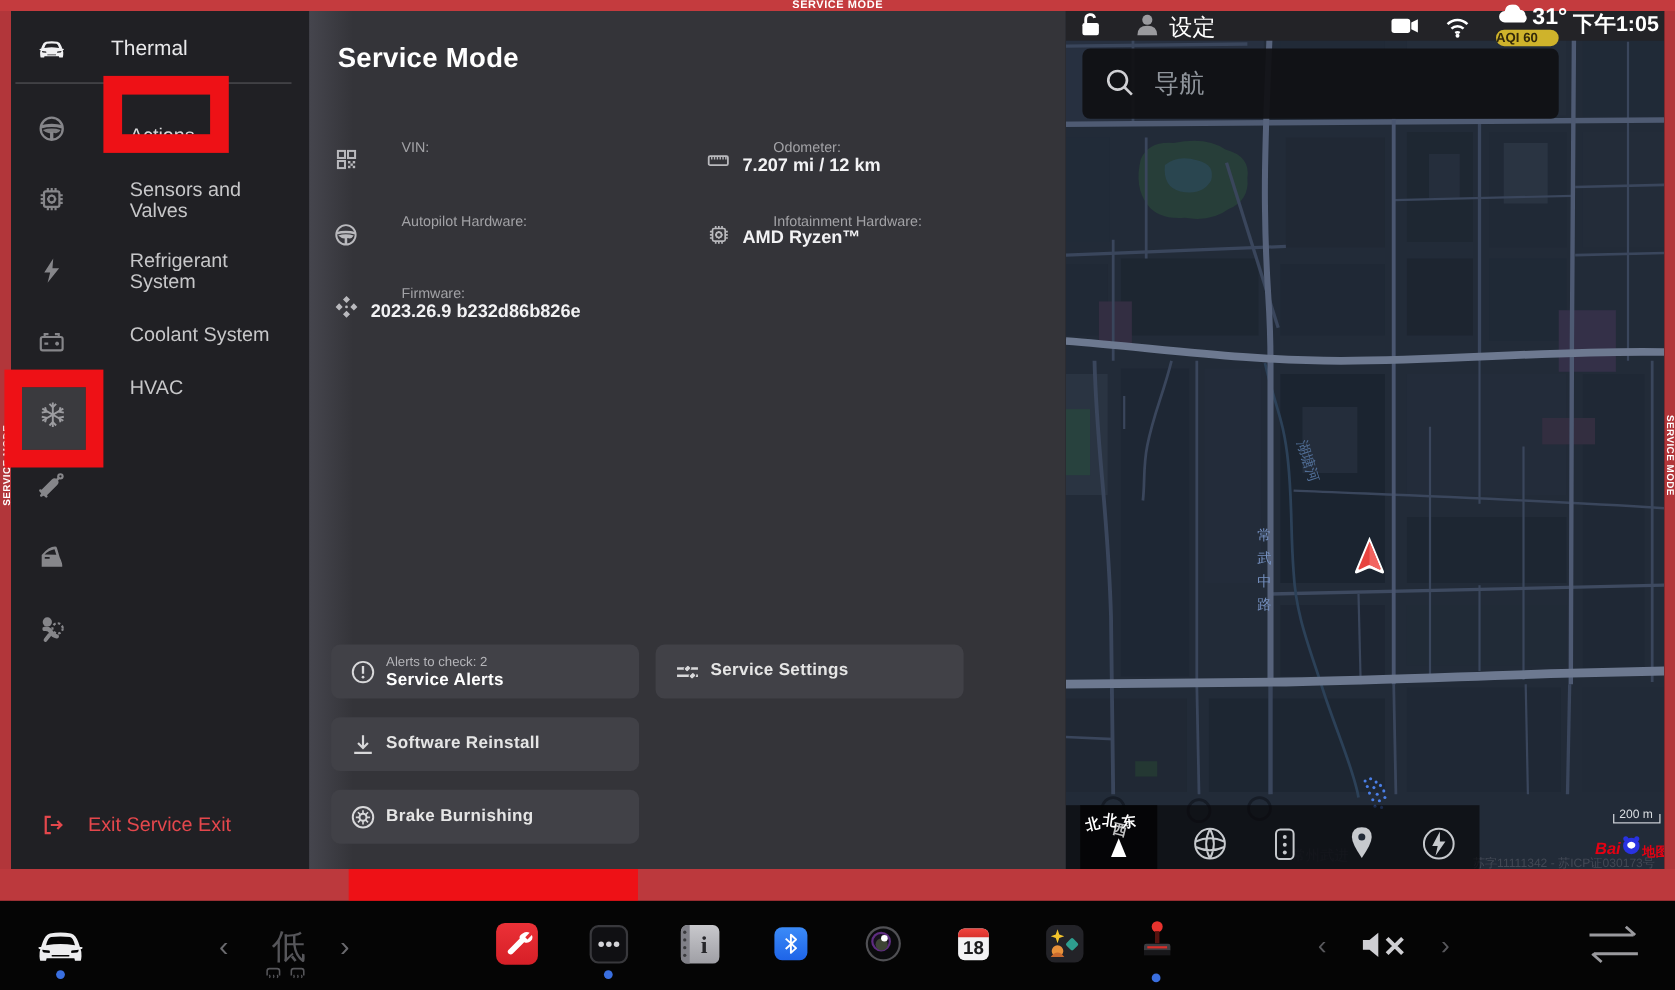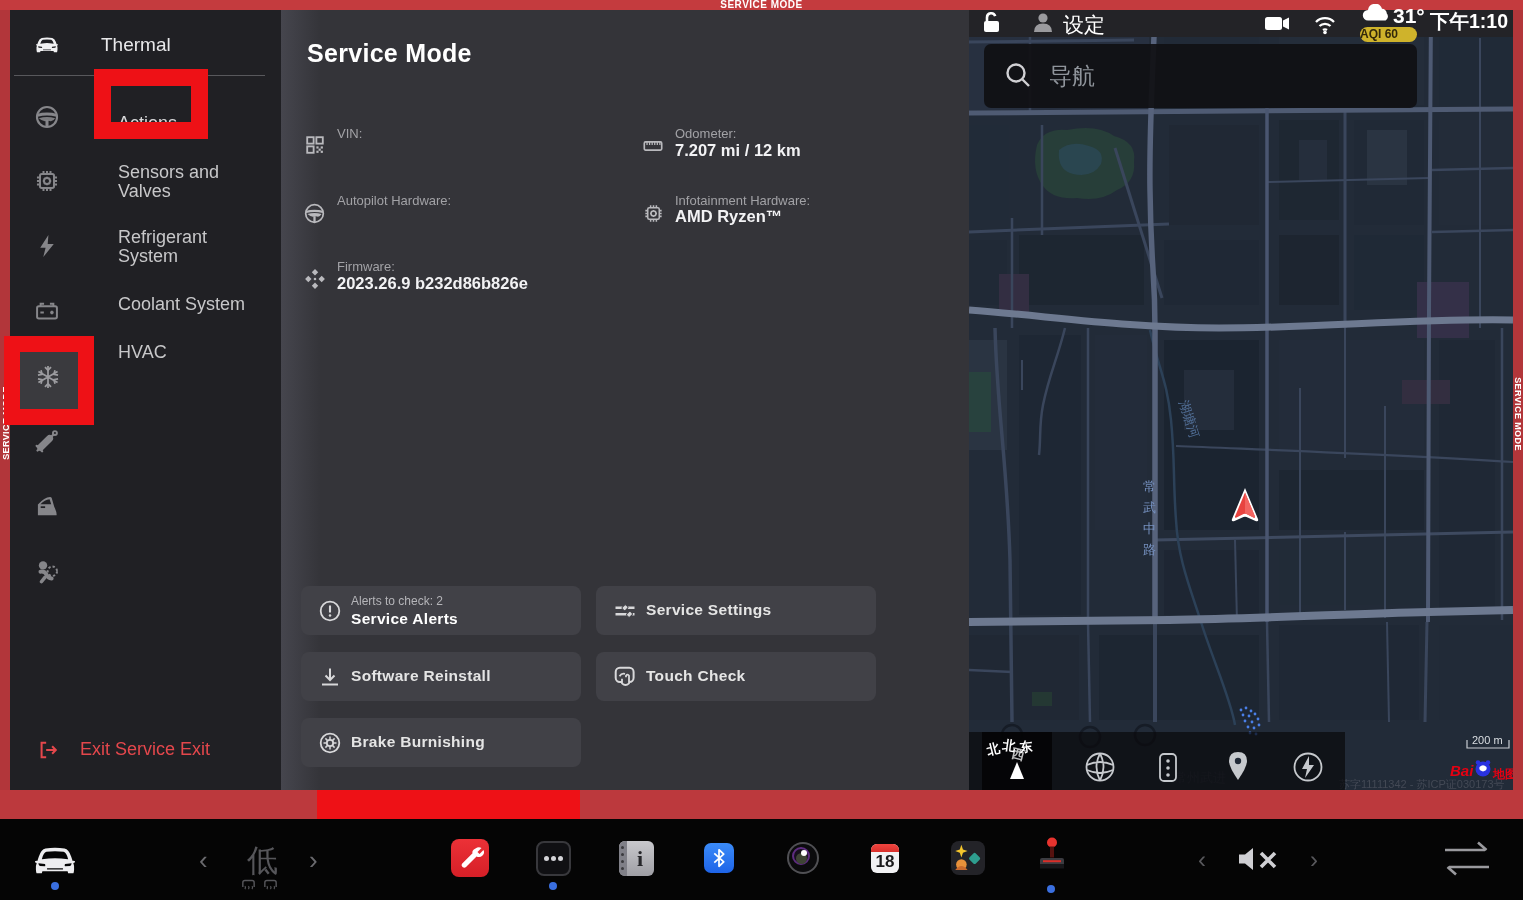--- a/index.html
+++ b/index.html
@@ -26,21 +26,21 @@
   #thermal { left:101px; top:34px; color:#e8e8ea; font-size:19px; position:absolute; }
   .sideicon { position:absolute; left:33px; width:28px; height:28px; }
   #snowtile { left:20px; top:352px; width:58px; height:57px; background:#3a3a3e; }
   #exitrow { left:36px; top:736px; color:#e4474c; font-size:18px; position:absolute; }
 
   
   #mainpanel { left:281px; top:10px; width:688px; height:780px; background:#343439; }
   #mainpanel .edge { position:absolute; left:0; top:0; width:40px; height:780px;
      background:linear-gradient(90deg, rgba(110,110,125,0.30), rgba(110,110,125,0) 100%); }
   #svctitle { left:26px; top:29px; font-size:25px; font-weight:bold; color:#fff; letter-spacing:0.3px; position:absolute;}
-  .lbl { position:absolute; color:#a2a2a6; font-size:13px; }
+  .lbl { position:absolute; color:#a2a2a6; font-size:13px;margin-left:28px; }
   .val { position:absolute; color:#f2f2f4; font-size:16.5px; font-weight:bold; }
   .infoicon { position:absolute; width:22px; height:22px; }
   .btn { position:absolute; width:280px; height:49px; background:#414147; border-radius:8px; }
   .btn .t { position:absolute; left:50px; top:15px; color:#e5e5e5; font-size:15.5px; font-weight:bold; letter-spacing:0.3px; }
   .btn .s { position:absolute; left:50px; top:8px; color:#b5b5b9; font-size:12px; }
   .btn .t2 { position:absolute; left:50px; top:24px; color:#ffffff; font-size:15.5px; font-weight:bold; letter-spacing:0.3px; }
   .bicon { position:absolute; left:17px; top:13px; width:24px; height:24px; }
 
   
   #map { left:969px; top:10px; width:544px; height:780px; background:#1c2532; overflow:hidden; }
@@ -224,32 +224,20 @@
         </svg>
       <div class="t">Service Settings</div>
     </div>
     <div class="btn" style="left:20px;top:642px">
       <svg class="bicon" viewBox="0 0 24 24">
           <g stroke="#d8d8da" fill="none" stroke-width="2">
             <path d="M12,3.5 L12,14.5 M7.5,10.5 L12,15 L16.5,10.5 M4,19.5 L20,19.5"></path>
           </g>
         </svg>
       <div class="t">Software Reinstall</div>
-    </div>
-    <div class="btn" style="left:315px;top:642px">
-      <svg class="bicon" viewBox="0 0 24 24">
-          <g stroke="#d8d8da" fill="none" stroke-width="2">
-            <rect x="2.7" y="2.7" width="17.9" height="14.3" rx="4.2"></rect>
-          </g>
-          <g stroke="#d8d8da" fill="none" stroke-width="1.8">
-            <path d="M6.5,11.2 Q8.6,7.8 12,8.8"></path>
-            <path d="M9,13.8 L9,18.3 Q12.5,21.8 16,18.3 L16,10.8 Q14.6,8.6 13,10.8 L13,12.2" stroke="#d8d8da" fill="#414147"></path>
-          </g>
-        </svg>
-      <div class="t">Touch Check</div>
     </div>
     <div class="btn" style="left:20px;top:708px">
       <svg class="bicon" viewBox="0 0 24 24">
           <g stroke="#d8d8da" fill="none" stroke-width="1.8">
             <circle cx="12" cy="12" r="9.3"></circle>
             <circle cx="12" cy="12" r="3.2"></circle>
             <path d="M12,5.5 L12,8.8 M12,15.2 L12,18.5 M5.5,12 L8.8,12 M15.2,12 L18.5,12 M7.4,7.4 L9.7,9.7 M14.3,14.3 L16.6,16.6 M16.6,7.4 L14.3,9.7 M9.7,14.3 L7.4,16.6" stroke-width="1.5"></path>
           </g>
         </svg>
       <div class="t">Brake Burnishing</div>
@@ -542,17 +530,17 @@
         <path d="M46,27 L6,27 M13,34.5 L4.5,27"></path>
       </g>
     </svg>
   </div>
 
   <svg class="abs" style="left:1360px;top:4px;width:32px;height:20px" viewBox="0 0 40 24">
     <path d="M10,20 A6.5,6.5 0 0 1 10,7 A9,9 0 0 1 27.5,5.5 A6,6 0 0 1 33.5,11.5 A5.5,5.5 0 0 1 32,20 Z" fill="#fff"></path>
   </svg>
   <div class="abs" style="left:1393px;top:4px;color:#fff;font-size:21px;font-weight:bold">31°</div>
   <div class="abs" style="left:1360px;top:27px;width:57px;height:15px;border-radius:8px;background:#cfb32b;color:#33290a;font-size:12px;font-weight:bold;text-align:left;line-height:15px">AQI 60</div>
-  <div class="abs" style="left:1430px;top:8px;color:#fff;font-size:19.5px;font-weight:bold;white-space:nowrap">下午1:10</div>
+  <div class="abs" style="left:1430px;top:8px;color:#fff;font-size:19.5px;font-weight:bold;white-space:nowrap">下午1:05</div>
 
   <div class="annot" style="left:94px;top:69px;width:114px;height:70px"></div>
   <div class="annot" style="left:4px;top:336px;width:90px;height:89px;border-width:16px"></div>
 </div>
 
 </body></html>

